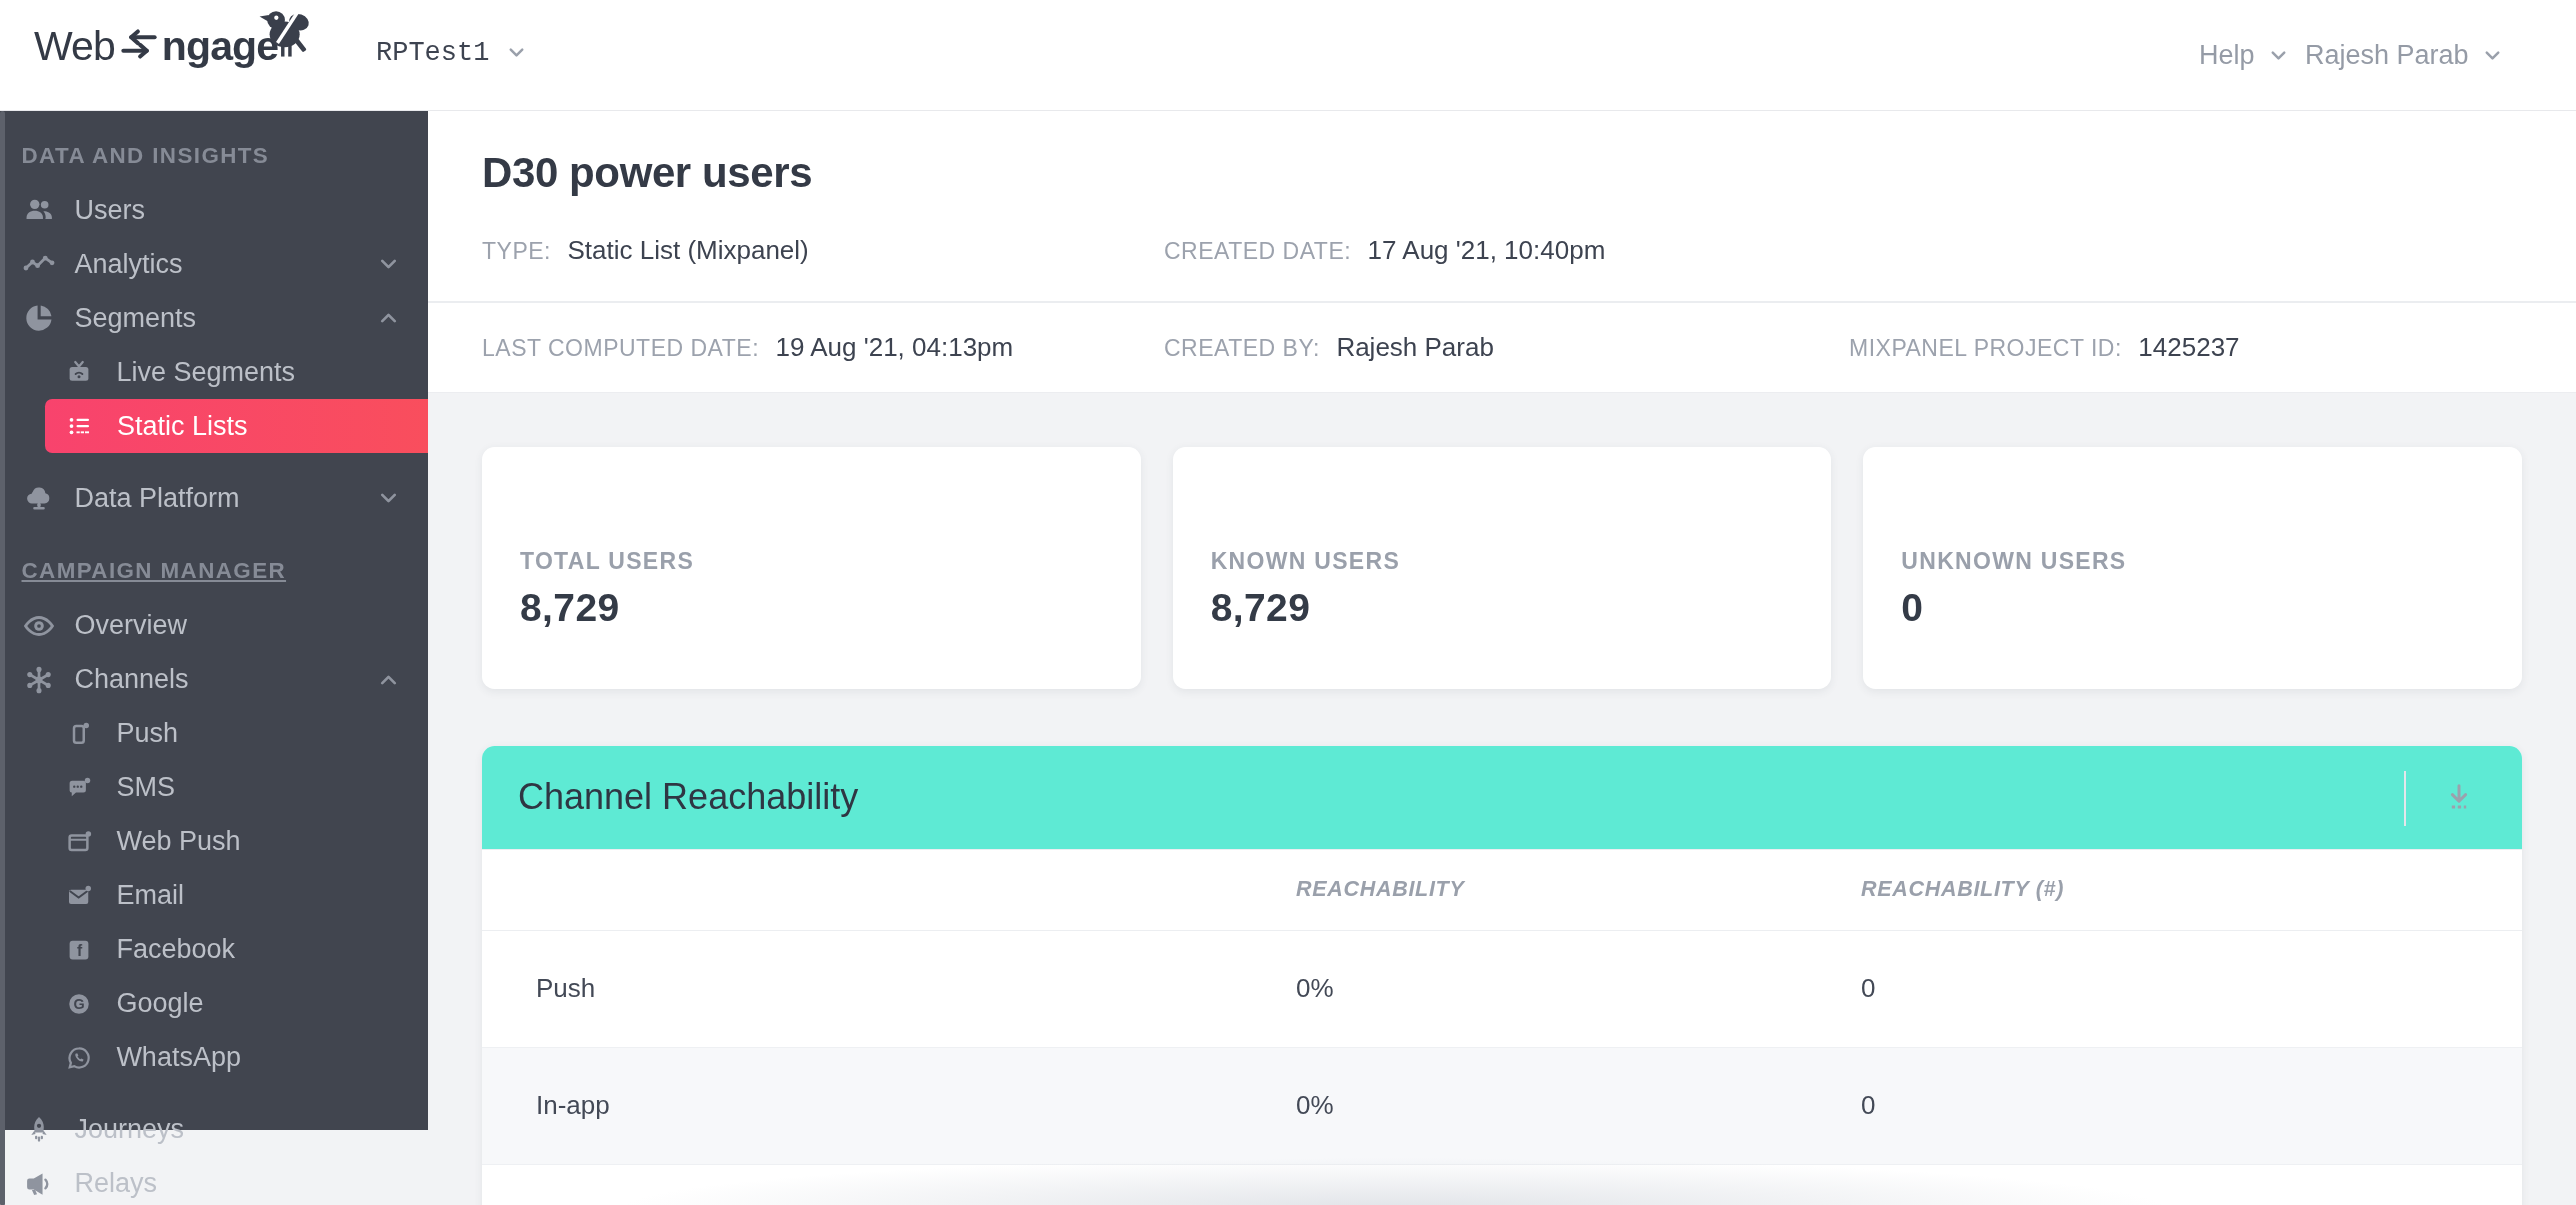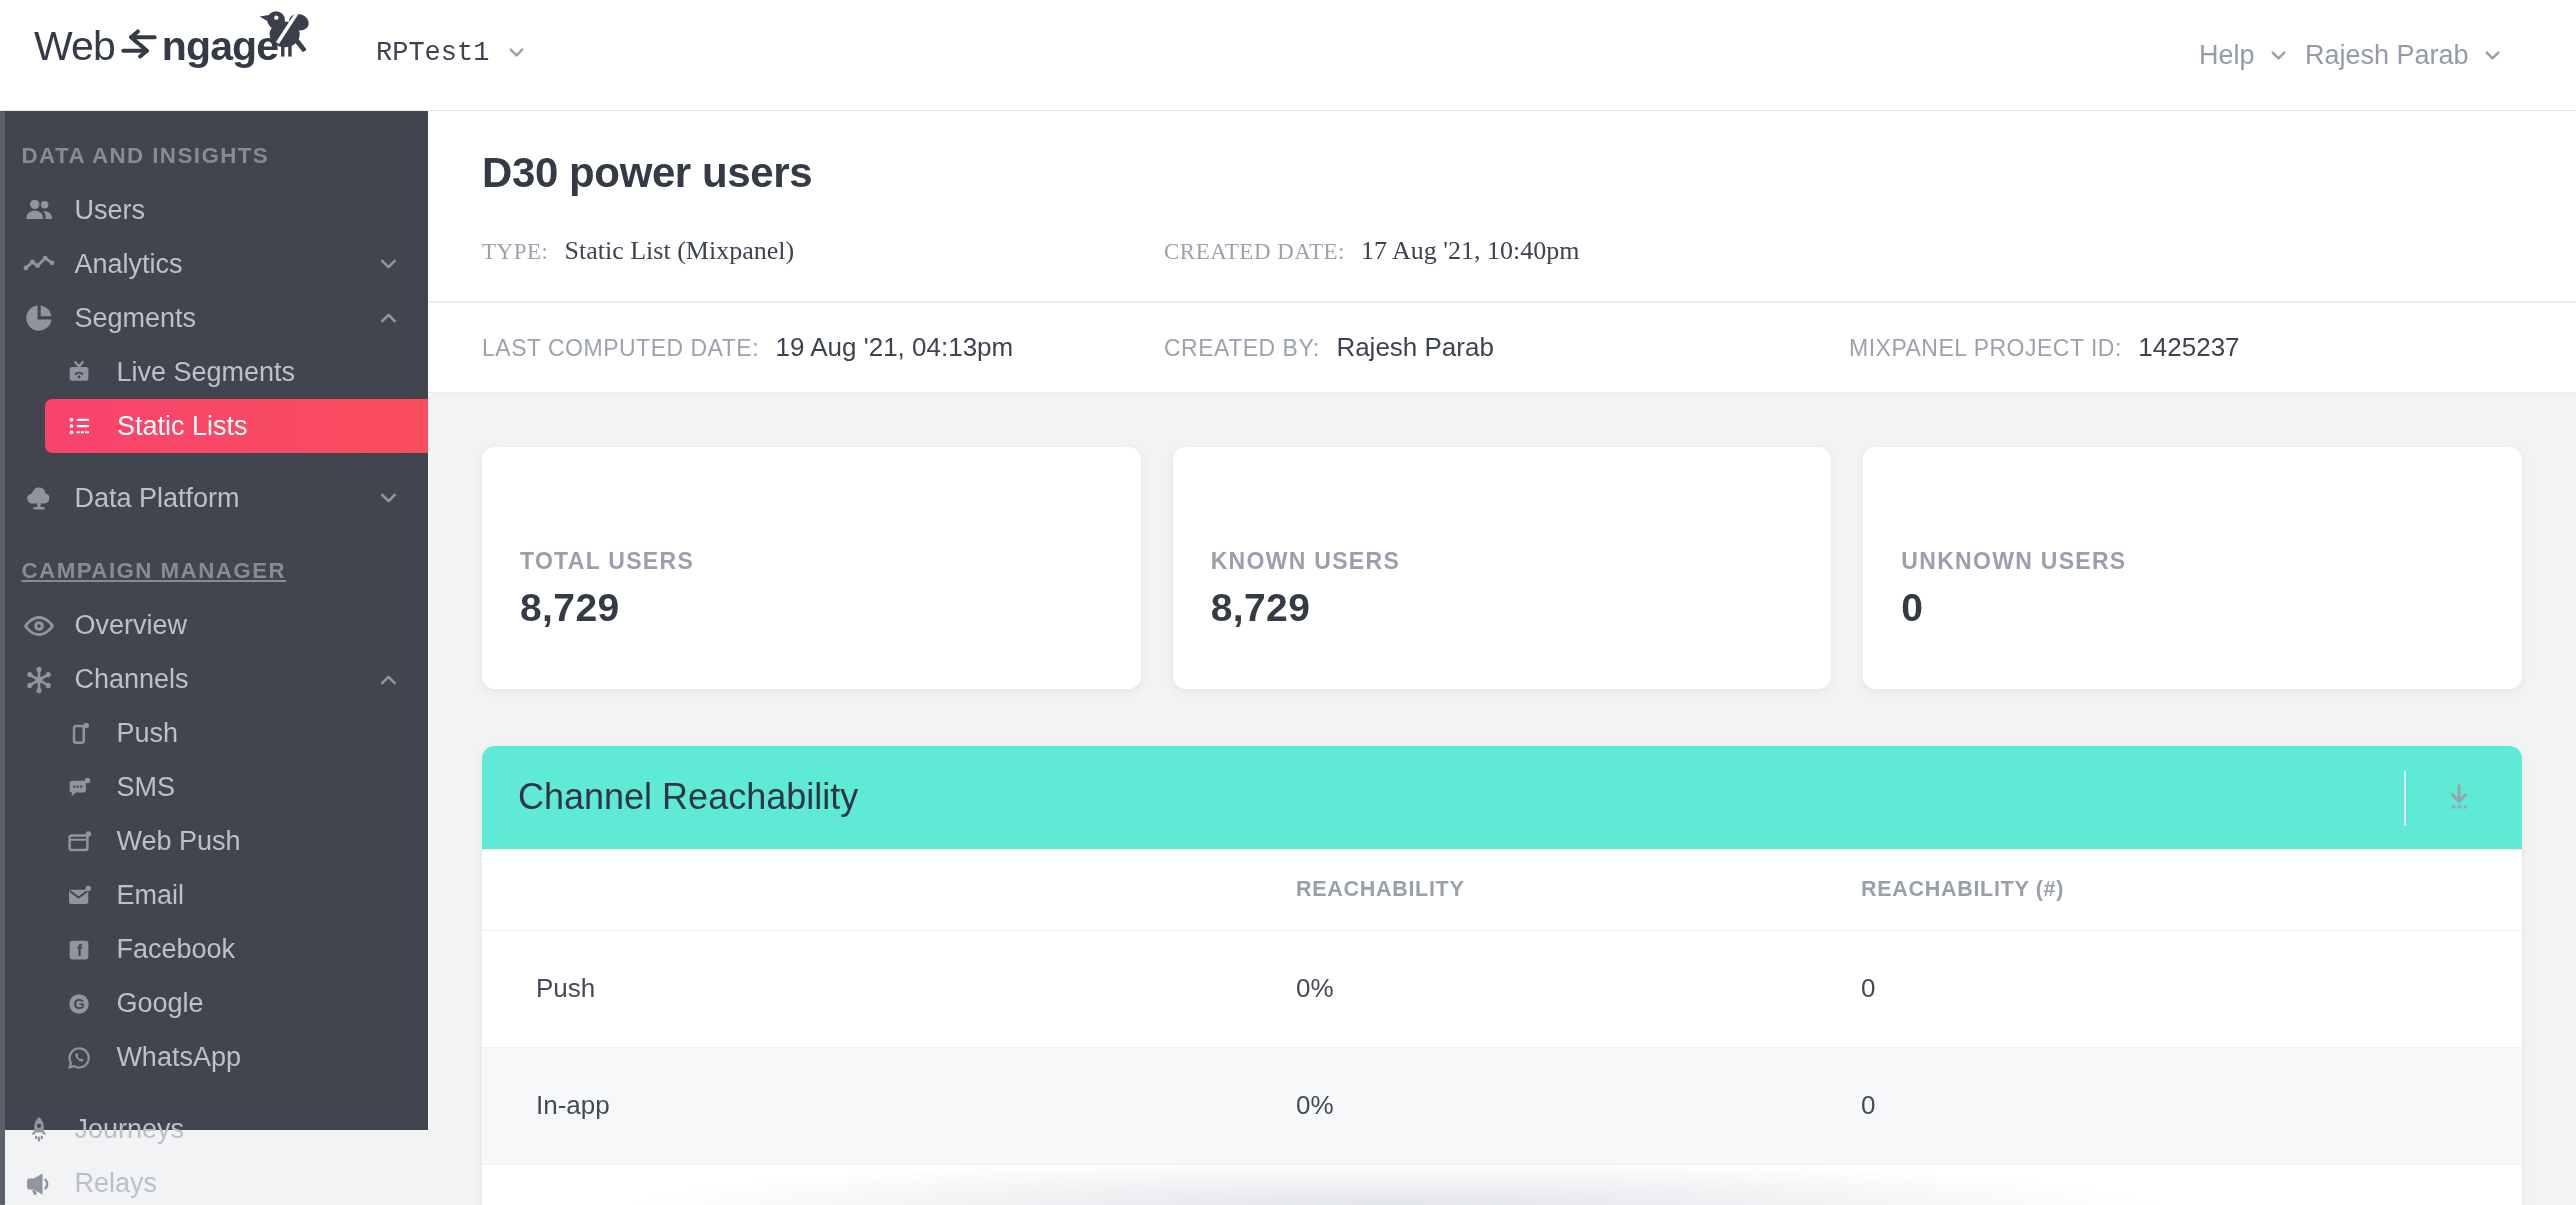--- a/index.html
+++ b/index.html
@@ -39,42 +39,42 @@
                     background:linear-gradient(90deg,#f8436d 0%,#f94e5d 100%);
                     border-radius:7.2px 0 0 7.2px; color:#ffffff; }
   .sb-item.active .sb-ic { color:#ffffff; }
   .sb-ic svg, .sb-chev svg { display:block; }
 
   
   .main { position:absolute; top:111px; left:428px; width:2148px; height:1095px; background:#f2f3f5; }
   .page-header { background:#ffffff; border-bottom:0.9px solid #ecedf0; }
   .page-title { padding:38px 54px 0 54px; font-size:42px; font-weight:700; color:#343a46; letter-spacing:-0.4px; height:89px; }
   .meta-row { display:grid; grid-template-columns:682px 685px auto; padding-left:54px; align-items:center; }
-  .meta-row.r1 { height:101px;font-family:Liberation Serif, serif; }
+  .meta-row.r1 { height:101px; }
   .meta-row.r2 { height:89px; }
   .meta-sep { height:1.8px; background:#ebedf0; }
   .meta-label { font-size:23px; color:#9ca2ad; letter-spacing:0.5px; margin-right:12.5px; }
   .meta-value { font-size:26px; color:#3d4350; }
 
   
   .cards { display:grid; grid-template-columns:1fr 1fr 1fr; gap:32px; margin:54px 54px 0 54px; }
   .card { height:242px; background:#ffffff; border-radius:12.5px; box-shadow:0 2.7px 9px rgba(54,63,80,0.08);
           display:flex; flex-direction:column; justify-content:center; padding:43px 0 0 38px; }
   .card-label { font-size:23px; font-weight:600; color:#9aa0ab; letter-spacing:1.3px; }
   .card-value { margin-top:10.7px; font-size:39px; font-weight:600; color:#343b47; letter-spacing:0.4px; }
 
   
   .panel { position:relative; margin:57px 54px 0 54px; background:#ffffff; border-radius:12.5px 12.5px 0 0;
            box-shadow:0 2.7px 9px rgba(54,63,80,0.08); height:465px; overflow:hidden; }
   .panel-head { position:relative; height:104px; border-bottom:1.8px solid #eceef1; display:flex; align-items:center; background:#5eead4; }
   .panel-title { padding-left:36px; font-size:36px; font-weight:500; color:#2f3643; }
   .panel-head-divider { position:absolute; right:116px; top:25px; width:1.8px; height:55px; background:#e4e6ea; }
   .download-btn { position:absolute; right:36px; top:25px; width:55px; height:55px; display:flex; align-items:center; justify-content:center;
                   color:#9aa2ad; cursor:pointer; }
-  .tbl-head { display:grid; grid-template-columns:814px 565px auto; height:81px; align-items:center; border-bottom:1.8px solid #eceef1; }
+  .tbl-head { display:grid; grid-template-columns:814px 565px auto; height:81px; align-items:center; border-bottom:1.8px solid #eceef1;font-style:italic; }
   .th { font-size:21.5px; font-weight:600; color:#9aa0ab; letter-spacing:0.7px; }
   .tbl-row { display:grid; grid-template-columns:814px 565px auto; height:117px; align-items:center; border-bottom:1.8px solid #eef0f3; }
   .tbl-row.alt { background:#f7f8fa; }
   .td { font-size:26px; color:#434956; }
   .col-first { padding-left:54px; }
   .bottom-shadow { position:absolute; left:107px; bottom:-52px; width:1610px; height:107px;
                    background:radial-gradient(ellipse at center, rgba(188,194,204,0.45) 0%, rgba(188,194,204,0) 68%); }
 </style>
 </head>
 <body>

